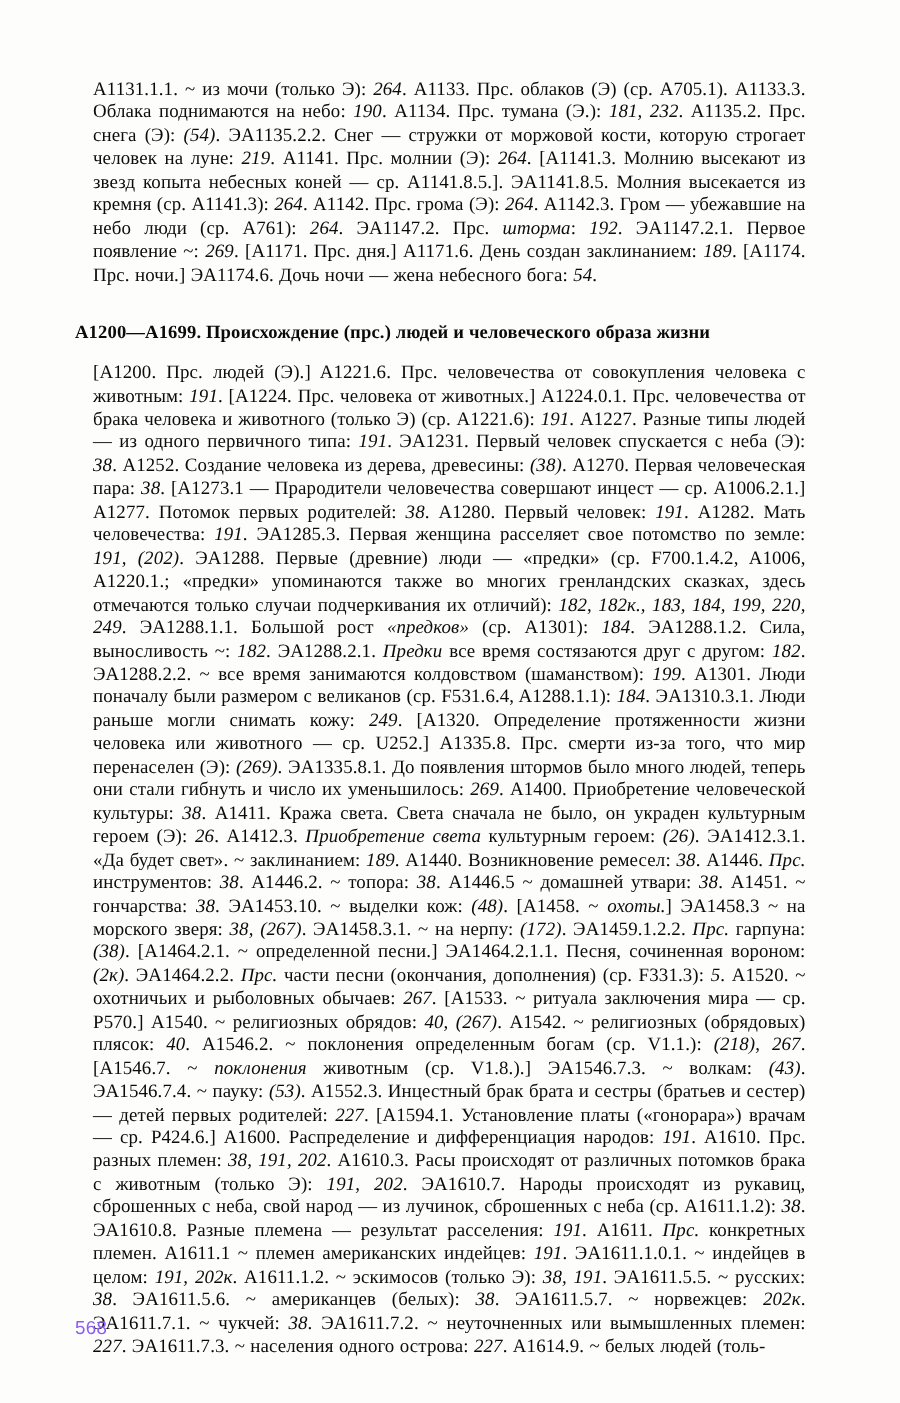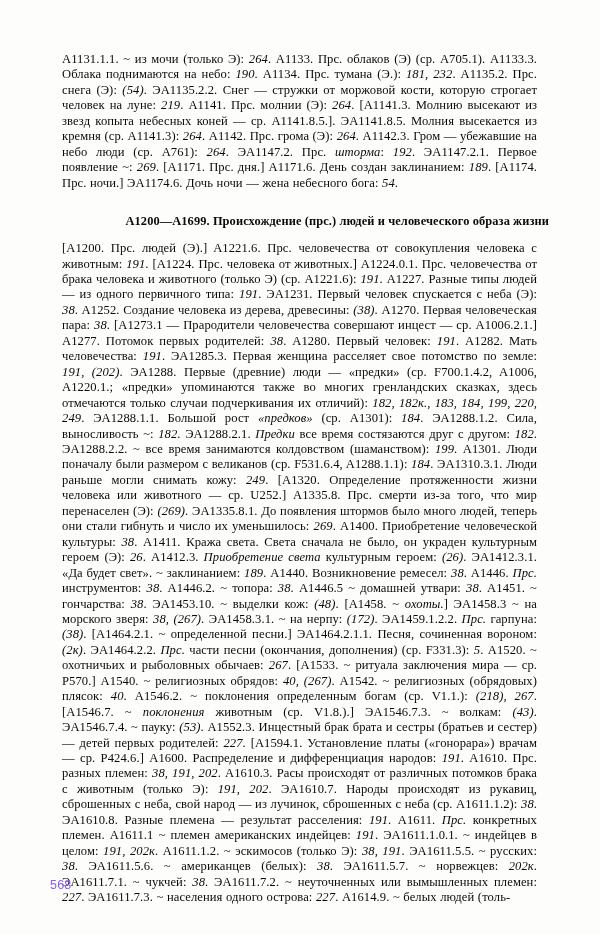--- a/index.html
+++ b/index.html
@@ -40,21 +40,21 @@
     letter-spacing: 0.08px;
     word-spacing: 0.3px;
     -webkit-font-smoothing: none;
   }
 
   .section-heading {
     margin: 0;
     font-size: 12.4px;
     line-height: 16px;
     font-weight: bold;
-    text-align: right;
+    text-align: left;
     letter-spacing: 0.1px;
   }
 
   .heading-wrap {
     margin-top: 22px;
     margin-bottom: 11px;
   }
 
   .it { font-style: italic; }
 

